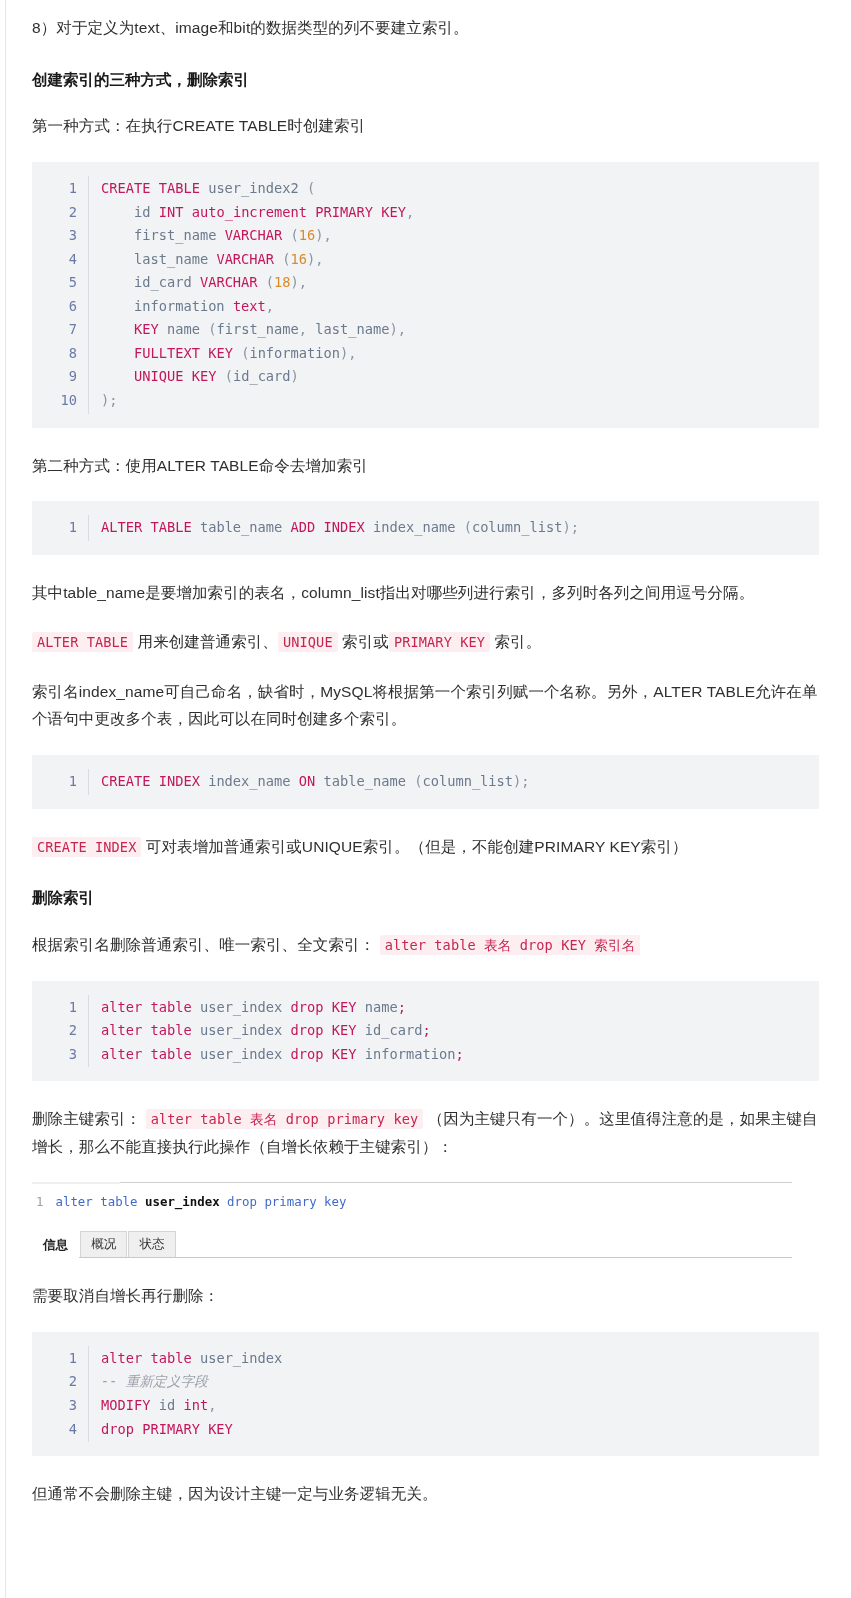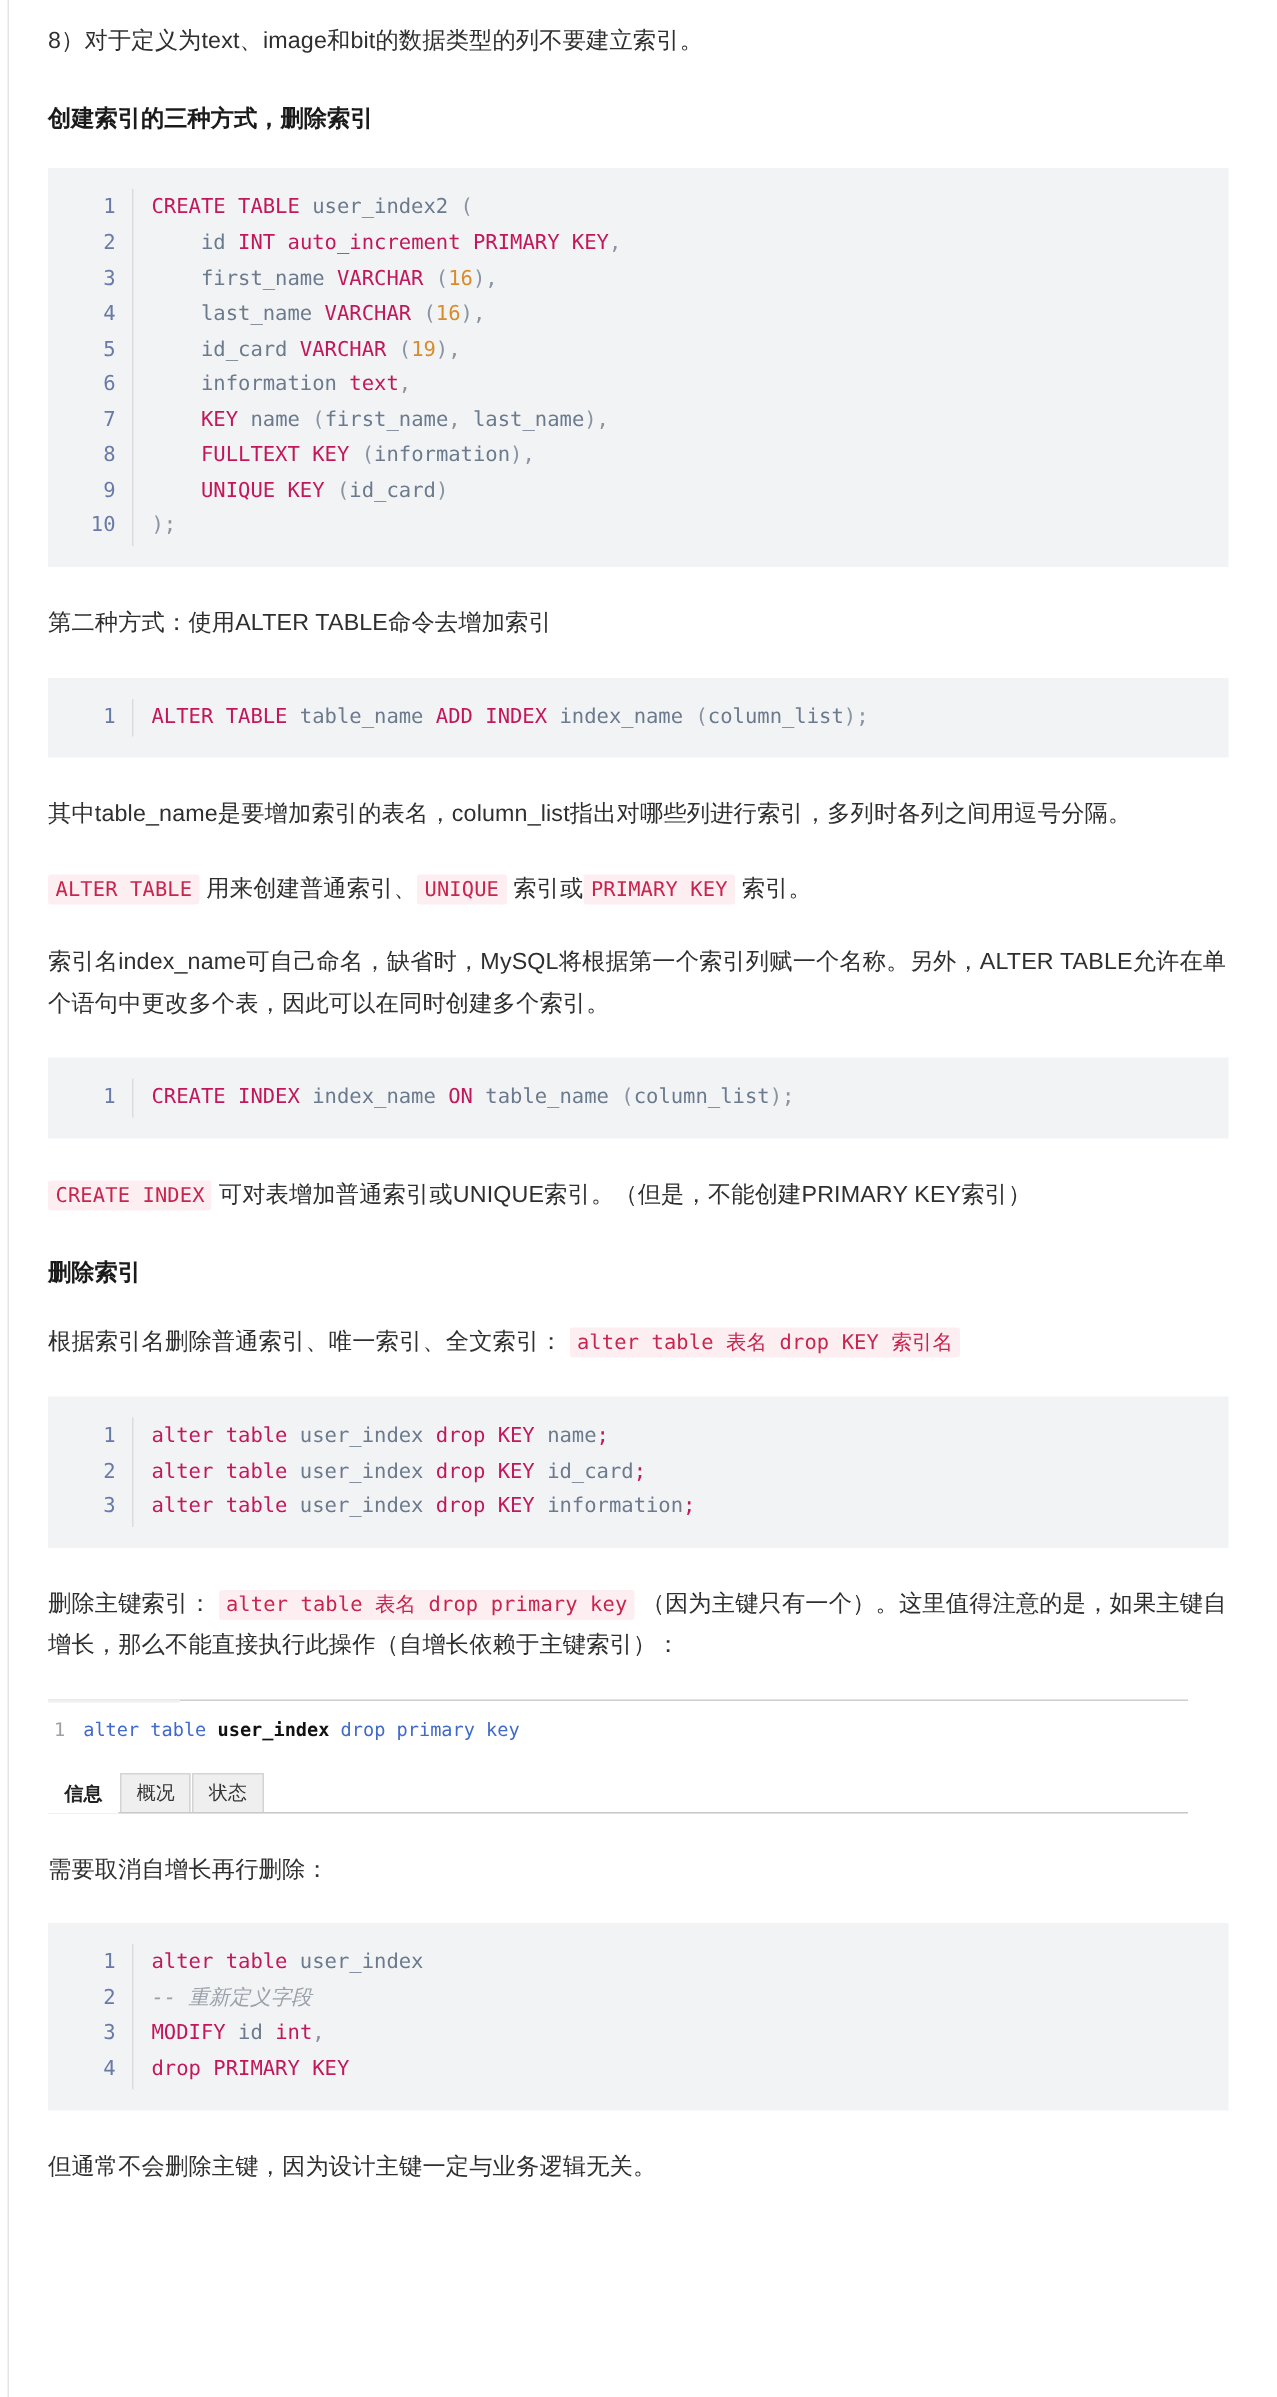--- a/index.html
+++ b/index.html
@@ -94,21 +94,21 @@
   .k  { color: #c2185b; }      
   .id { color: #6b7a8d; }      
   .num{ color: #d98b29; }      
   .pun{ color: #8a94a0; }      
   .cm { color: #9aa1ab; font-style: italic; }  
 
   
   .embed {
     margin: 4px 0 24px 0;
     width: 760px;
-    background: #e5e5e5;
+    background: #a16207;
     font-family: "Liberation Sans", sans-serif;
   }
   .embed-editor {
     border-top: 1px solid #cfcfcf;
     background: #ffffff;
     position: relative;
   }
   .embed-editor-tabstrip {
     height: 5px;
     background: #ffffff;
@@ -173,40 +173,41 @@
 <body>
 
 <div class="page">
   <div class="left-rule"></div>
   <div class="content">
 
     <p class="para">8）对于定义为text、image和bit的数据类型的列不要建立索引。</p>
 
     <h3 class="heading">创建索引的三种方式，删除索引</h3>
 
+    <p class="para">第一种方式：在执行CREATE TABLE时创建索引</p>
 
     <div class="codeblock">
       <table>
         <tbody>
             <tr>
           <td class="gutter">1
 2
 3
 4
 5
 6
 7
 8
 9
 10</td>
           <td class="src"><span class="k">CREATE TABLE</span> <span class="id">user_index2</span> <span class="pun">(</span>
     <span class="id">id</span> <span class="k">INT</span> <span class="k">auto_increment</span> <span class="k">PRIMARY KEY</span><span class="pun">,</span>
     <span class="id">first_name</span> <span class="k">VARCHAR</span> <span class="pun">(</span><span class="num">16</span><span class="pun">),</span>
     <span class="id">last_name</span> <span class="k">VARCHAR</span> <span class="pun">(</span><span class="num">16</span><span class="pun">),</span>
-    <span class="id">id_card</span> <span class="k">VARCHAR</span> <span class="pun">(</span><span class="num">19</span><span class="pun">),</span>
+    <span class="id">id_card</span> <span class="k">VARCHAR</span> <span class="pun">(</span><span class="num">18</span><span class="pun">),</span>
     <span class="id">information</span> <span class="k">text</span><span class="pun">,</span>
     <span class="k">KEY</span> <span class="id">name</span> <span class="pun">(</span><span class="id">first_name</span><span class="pun">,</span> <span class="id">last_name</span><span class="pun">),</span>
     <span class="k">FULLTEXT</span> <span class="k">KEY</span> <span class="pun">(</span><span class="id">information</span><span class="pun">),</span>
     <span class="k">UNIQUE</span> <span class="k">KEY</span> <span class="pun">(</span><span class="id">id_card</span><span class="pun">)</span>
 <span class="pun">);</span></td>
         </tr>
       </tbody>
         </table>
     </div>
 

